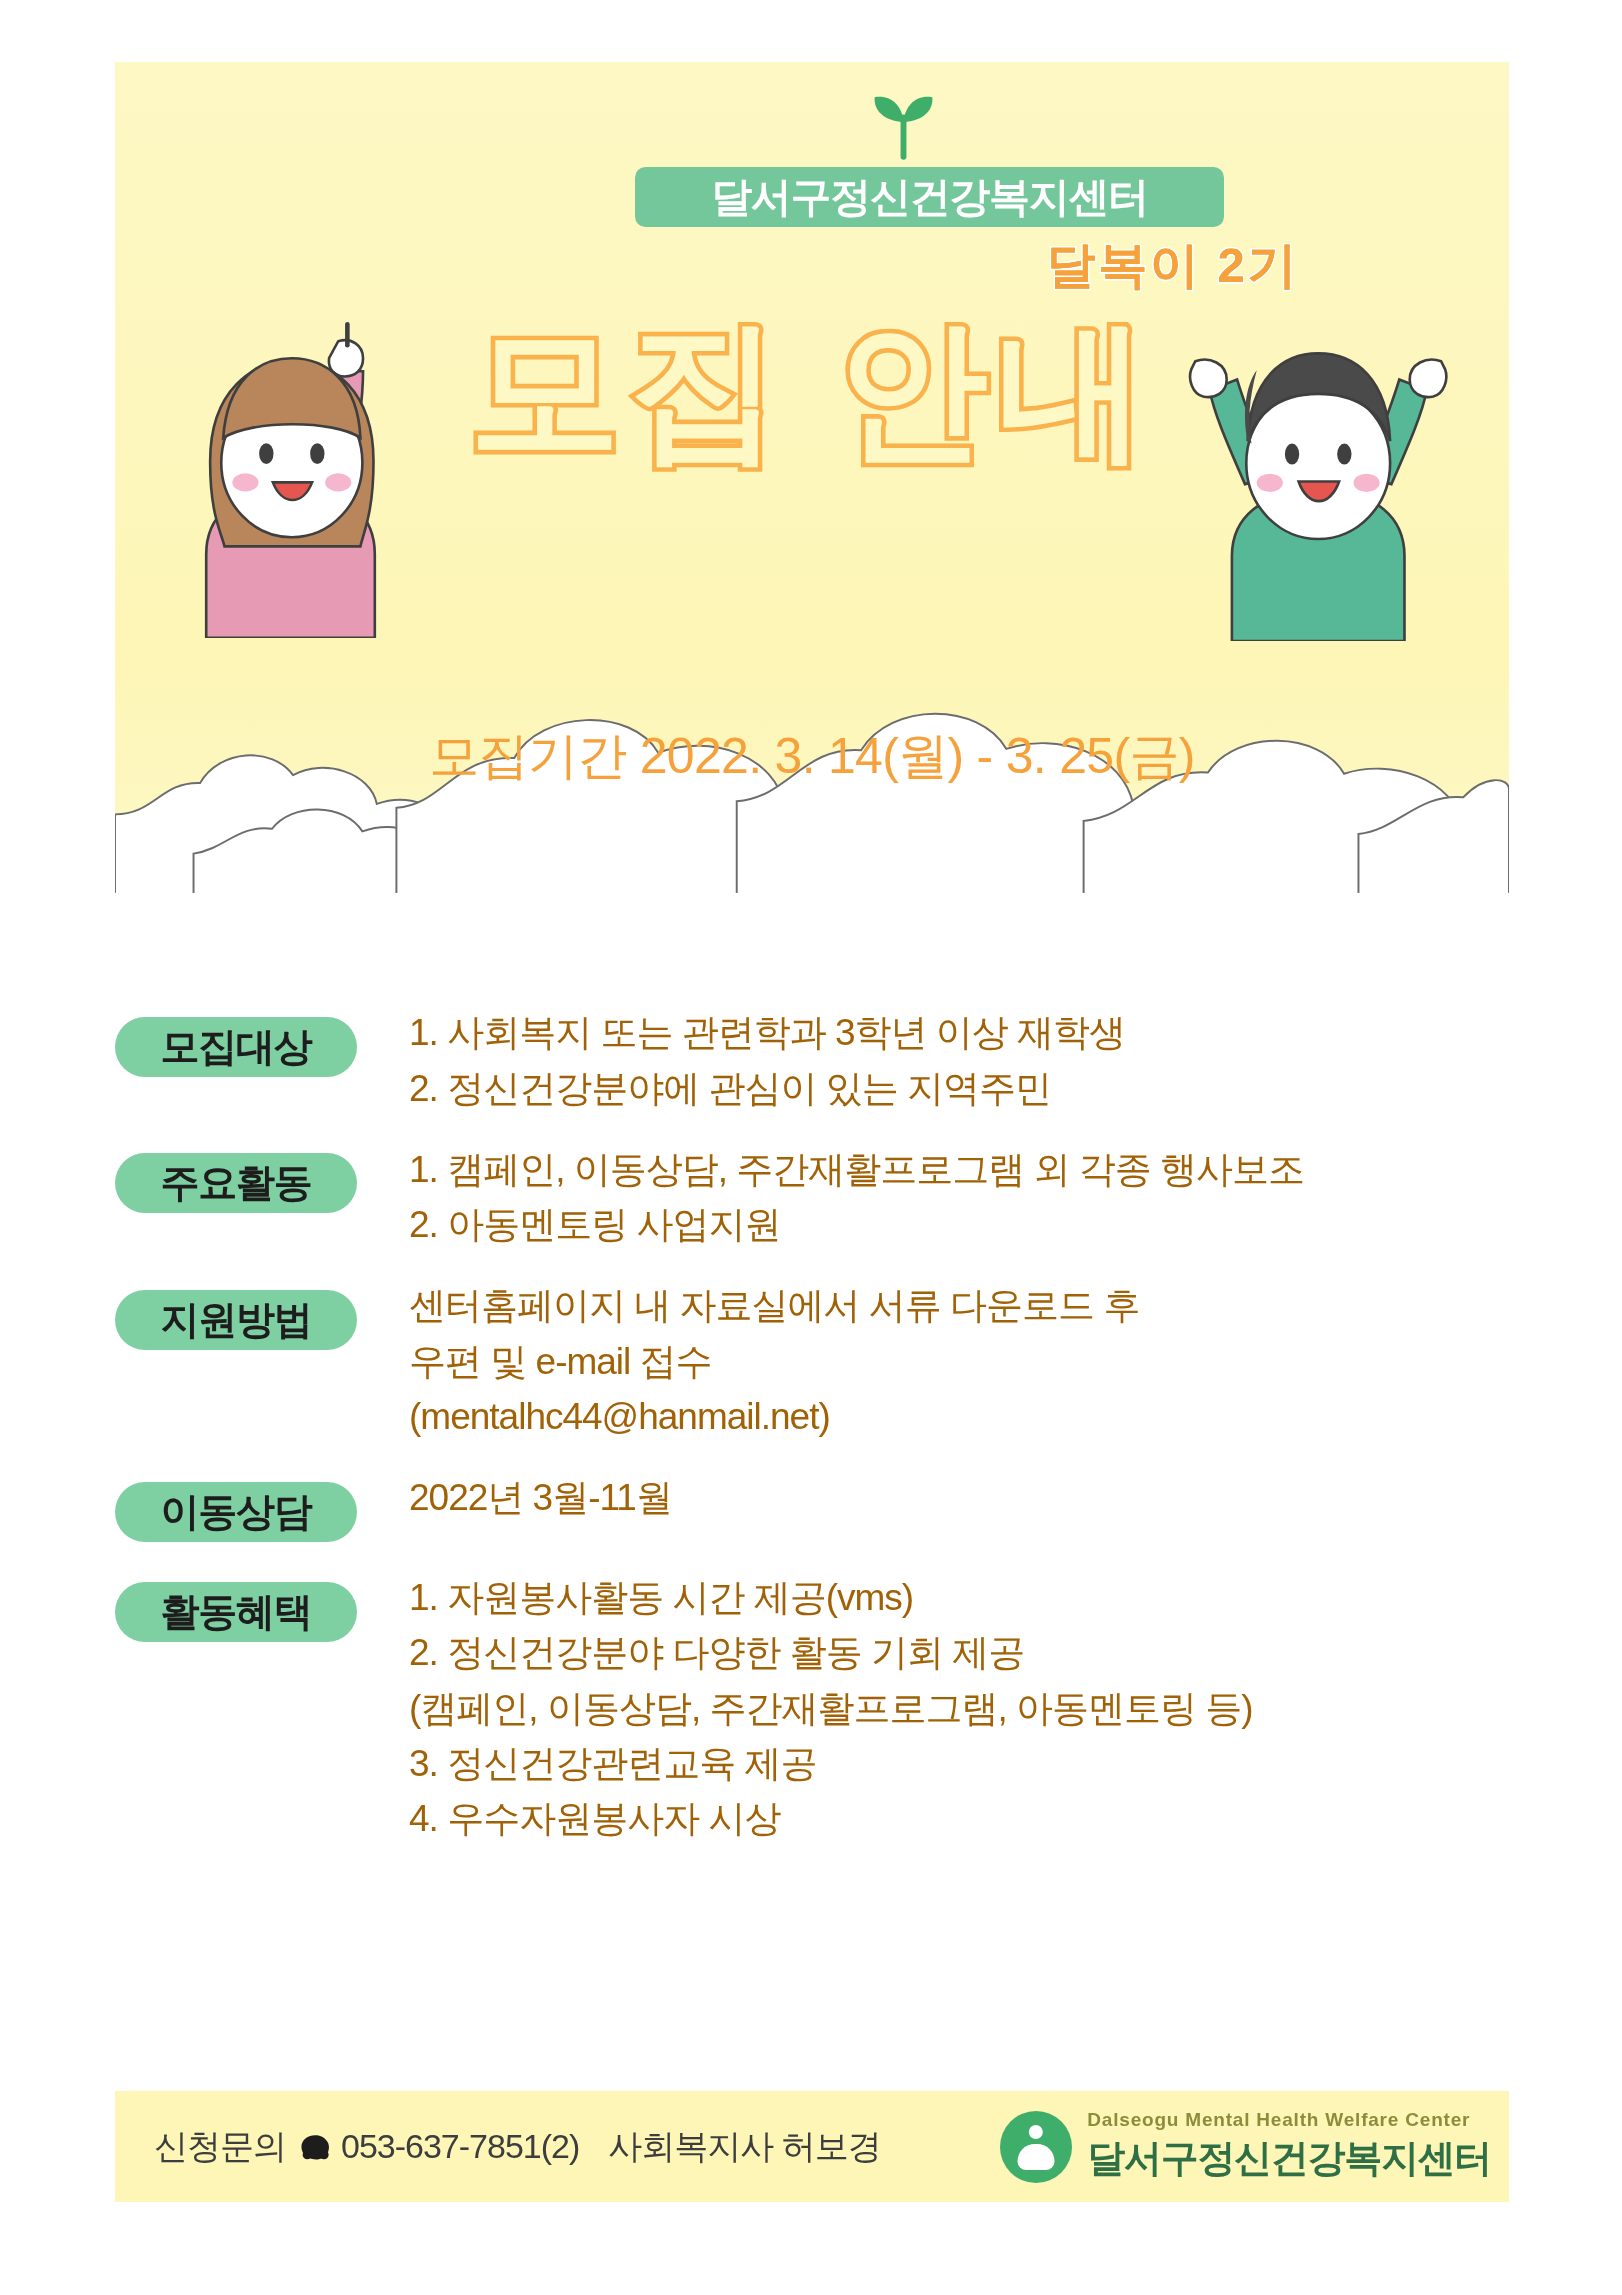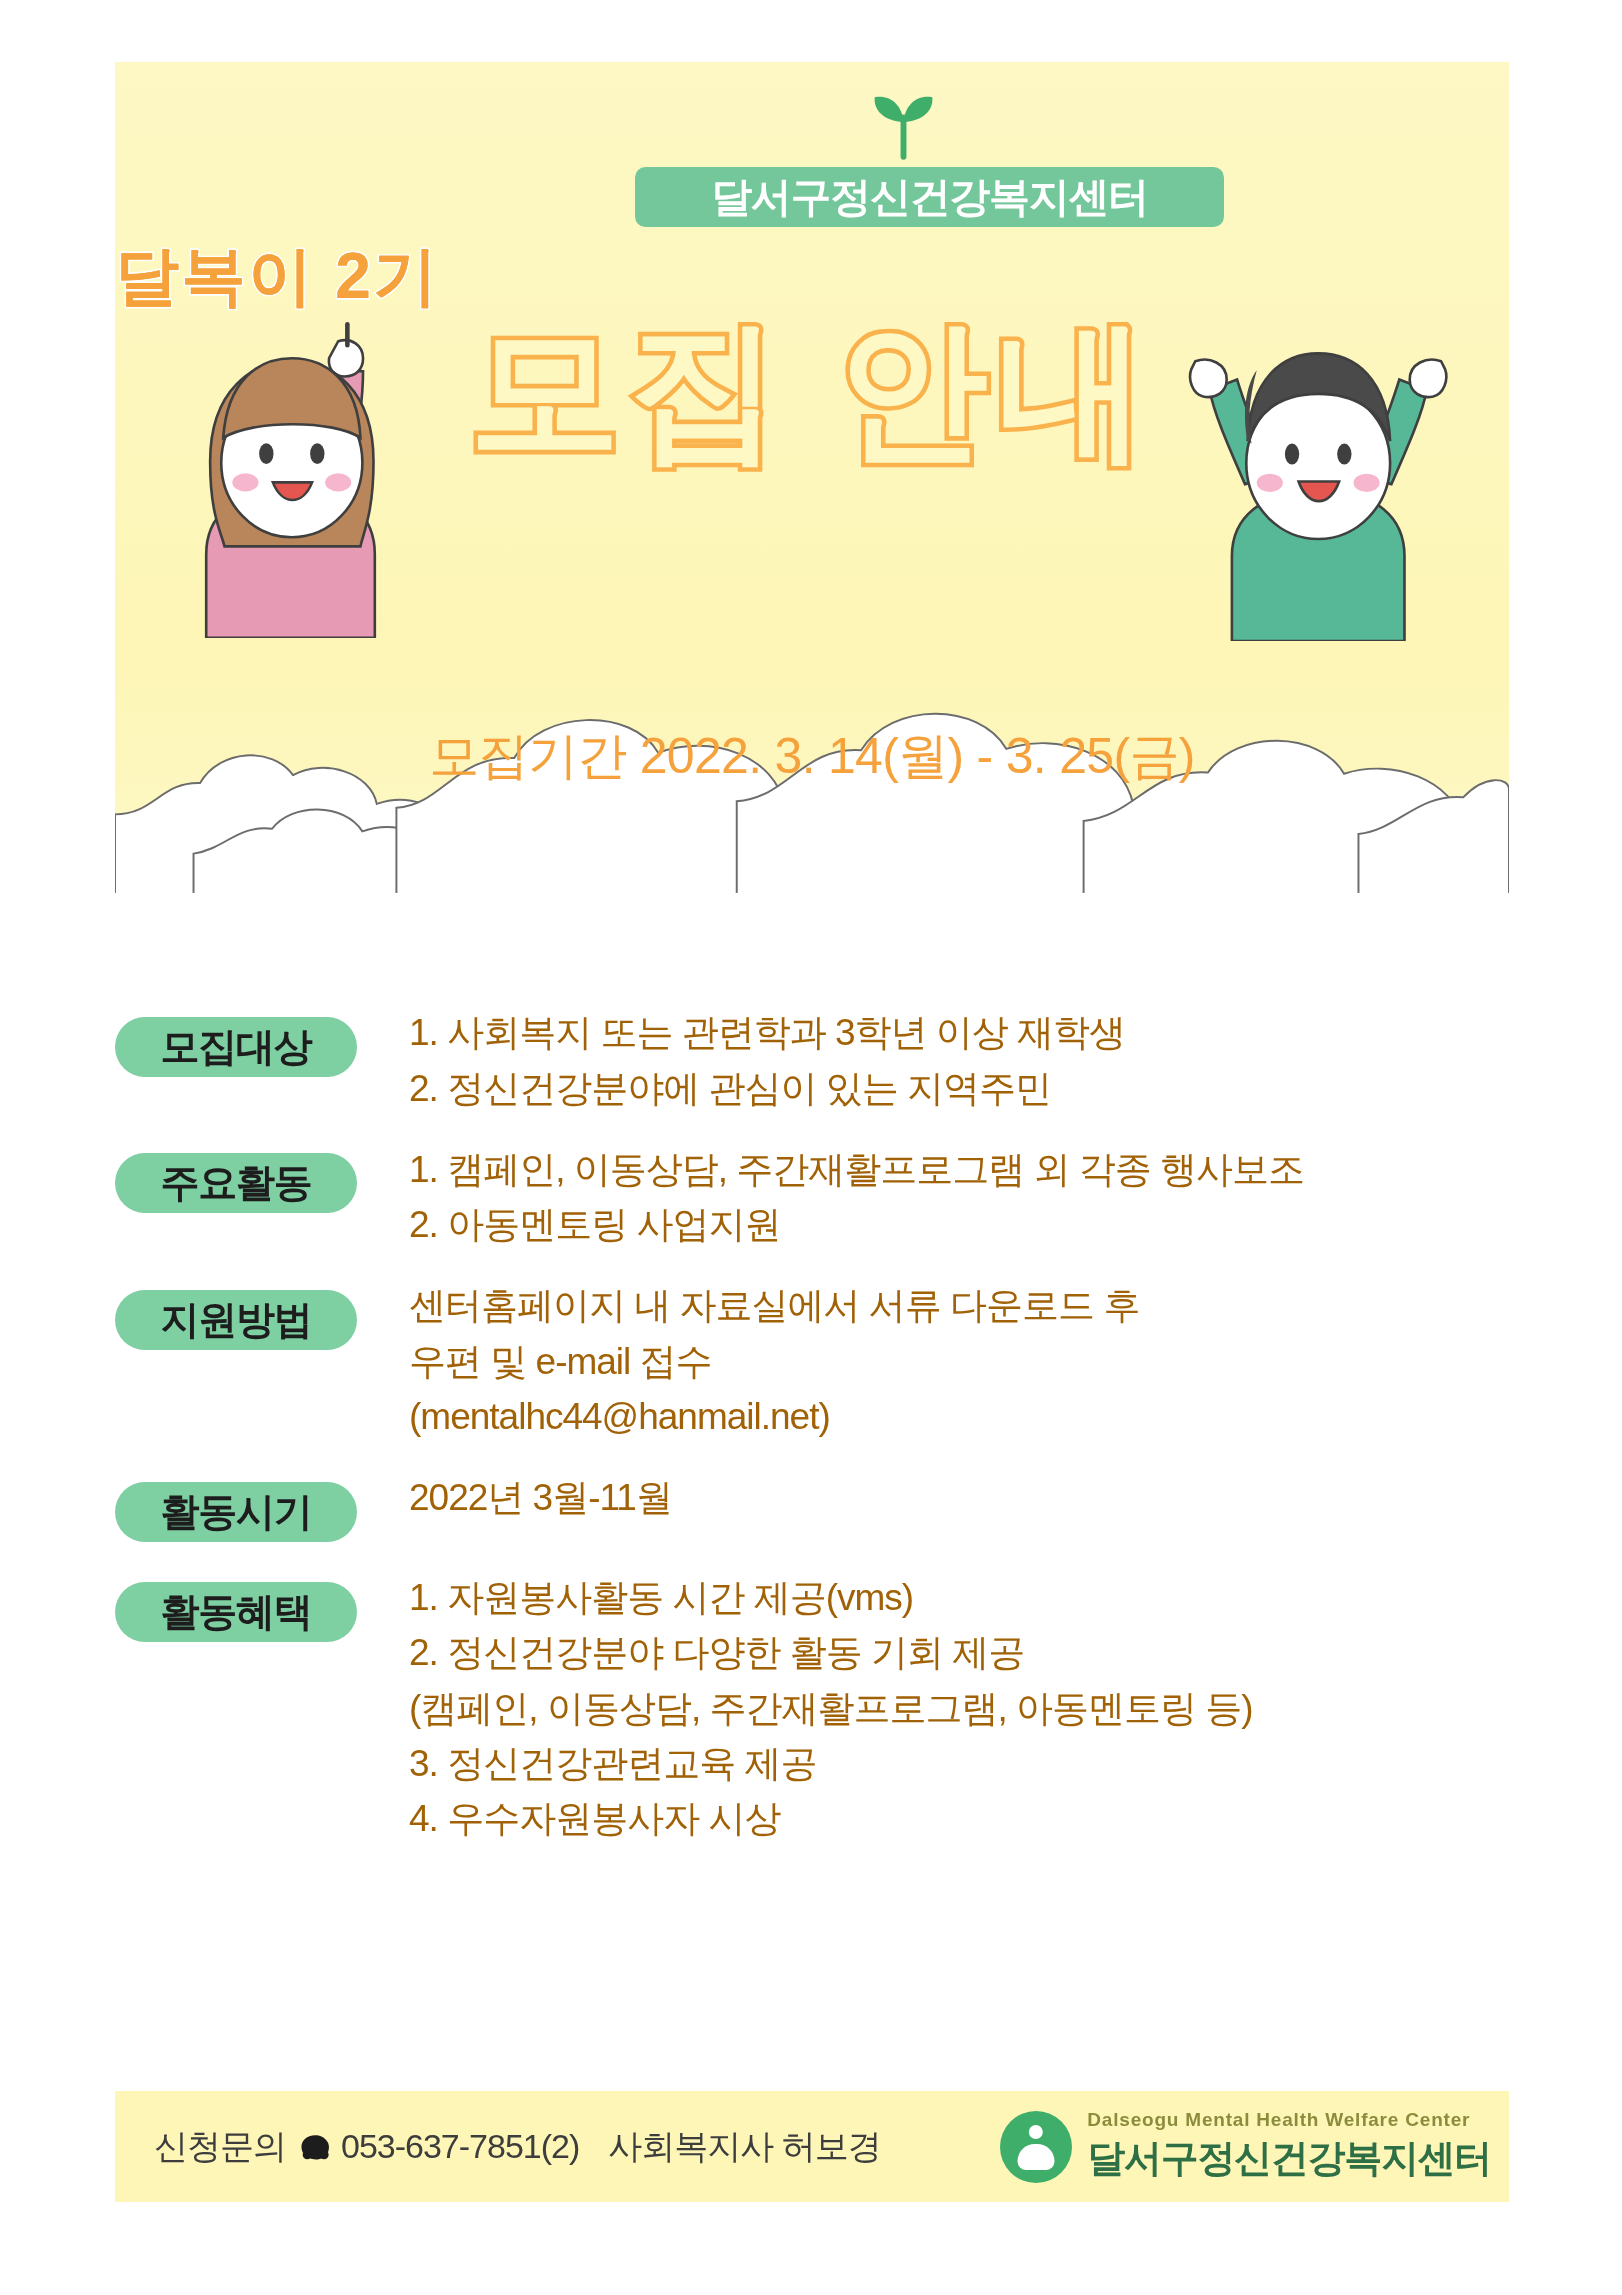--- a/index.html
+++ b/index.html
@@ -65,22 +65,22 @@
     letter-spacing: -1.3px;
     white-space: nowrap;
   }
 
   
   .title-1 {
     position: absolute;
     left: 0;
     top: 171px;
     width: 1184px;
-    text-align: left;
-    font-size: 64px;
+    text-align: right;
+    font-size: 49px;
     font-weight: bold;
     color: #f5a23c;
     letter-spacing: 2.6px;
     -webkit-text-stroke: 3.3px #ffffff;
     paint-order: stroke fill;
     text-shadow: 0 0 0 #f5a23c;
   }
 
   
   .title-2 {
@@ -358,21 +358,21 @@
       </div>
       <div class="row-body">
         <p>센터홈페이지 내 자료실에서 서류 다운로드 후</p>
         <p>우편 및 e-mail 접수</p>
         <p>(mentalhc44@hanmail.net)</p>
       </div>
     </div>
 
     <div class="row">
       <div class="pill">
-        <span>활동시기</span>
+        <span>이동상담</span>
       </div>
       <div class="row-body">
         <p>2022년 3월-11월</p>
       </div>
     </div>
 
     <div class="row">
       <div class="pill">
         <span>활동혜택</span>
       </div>

